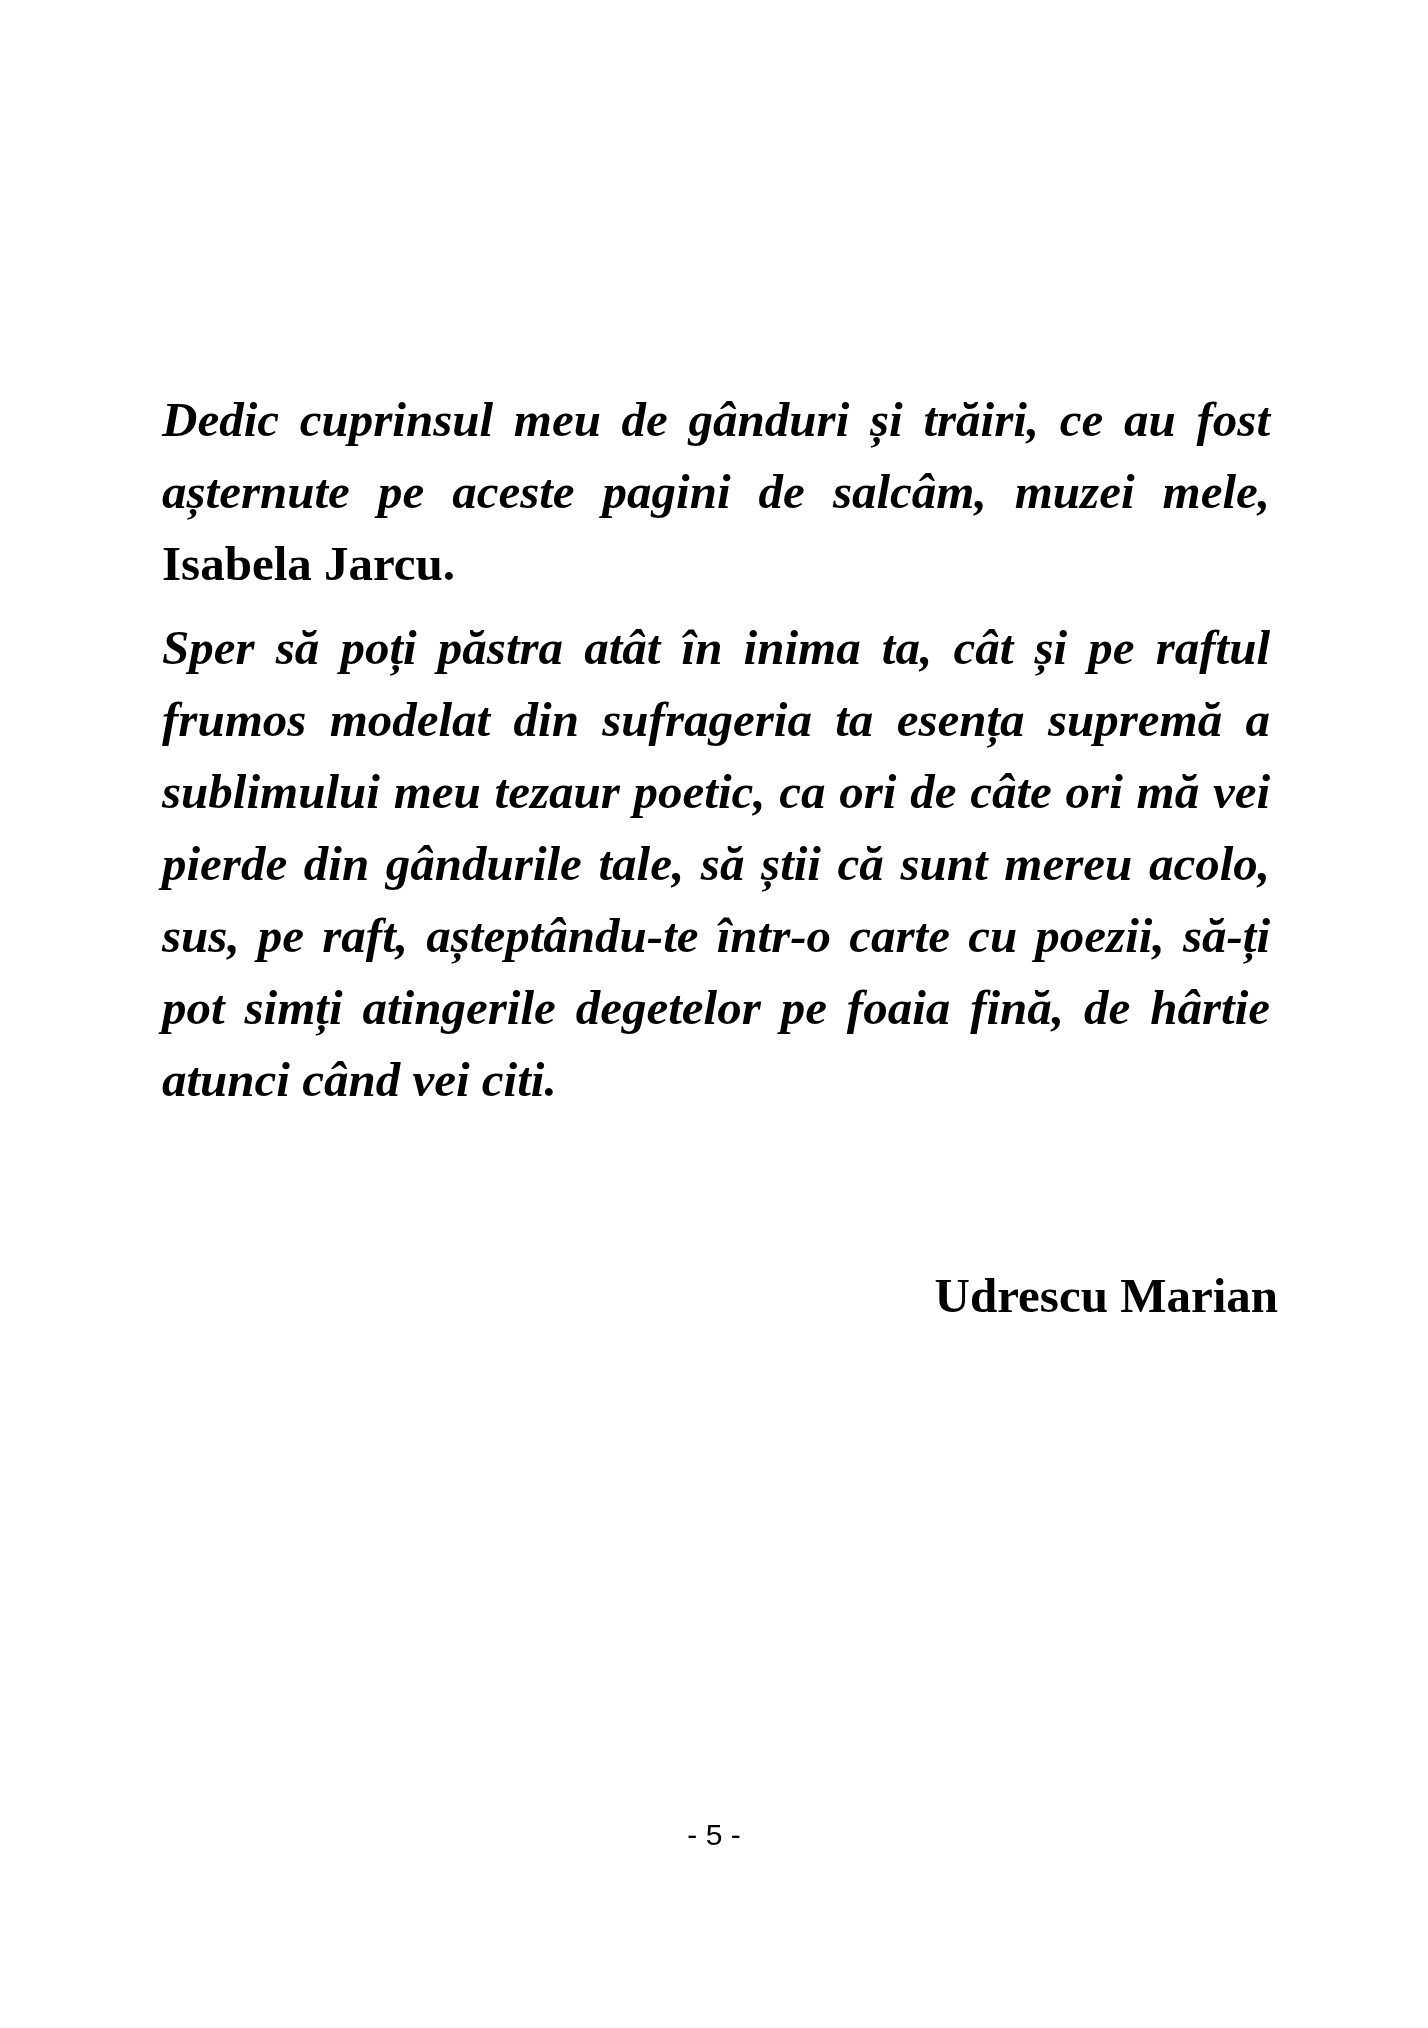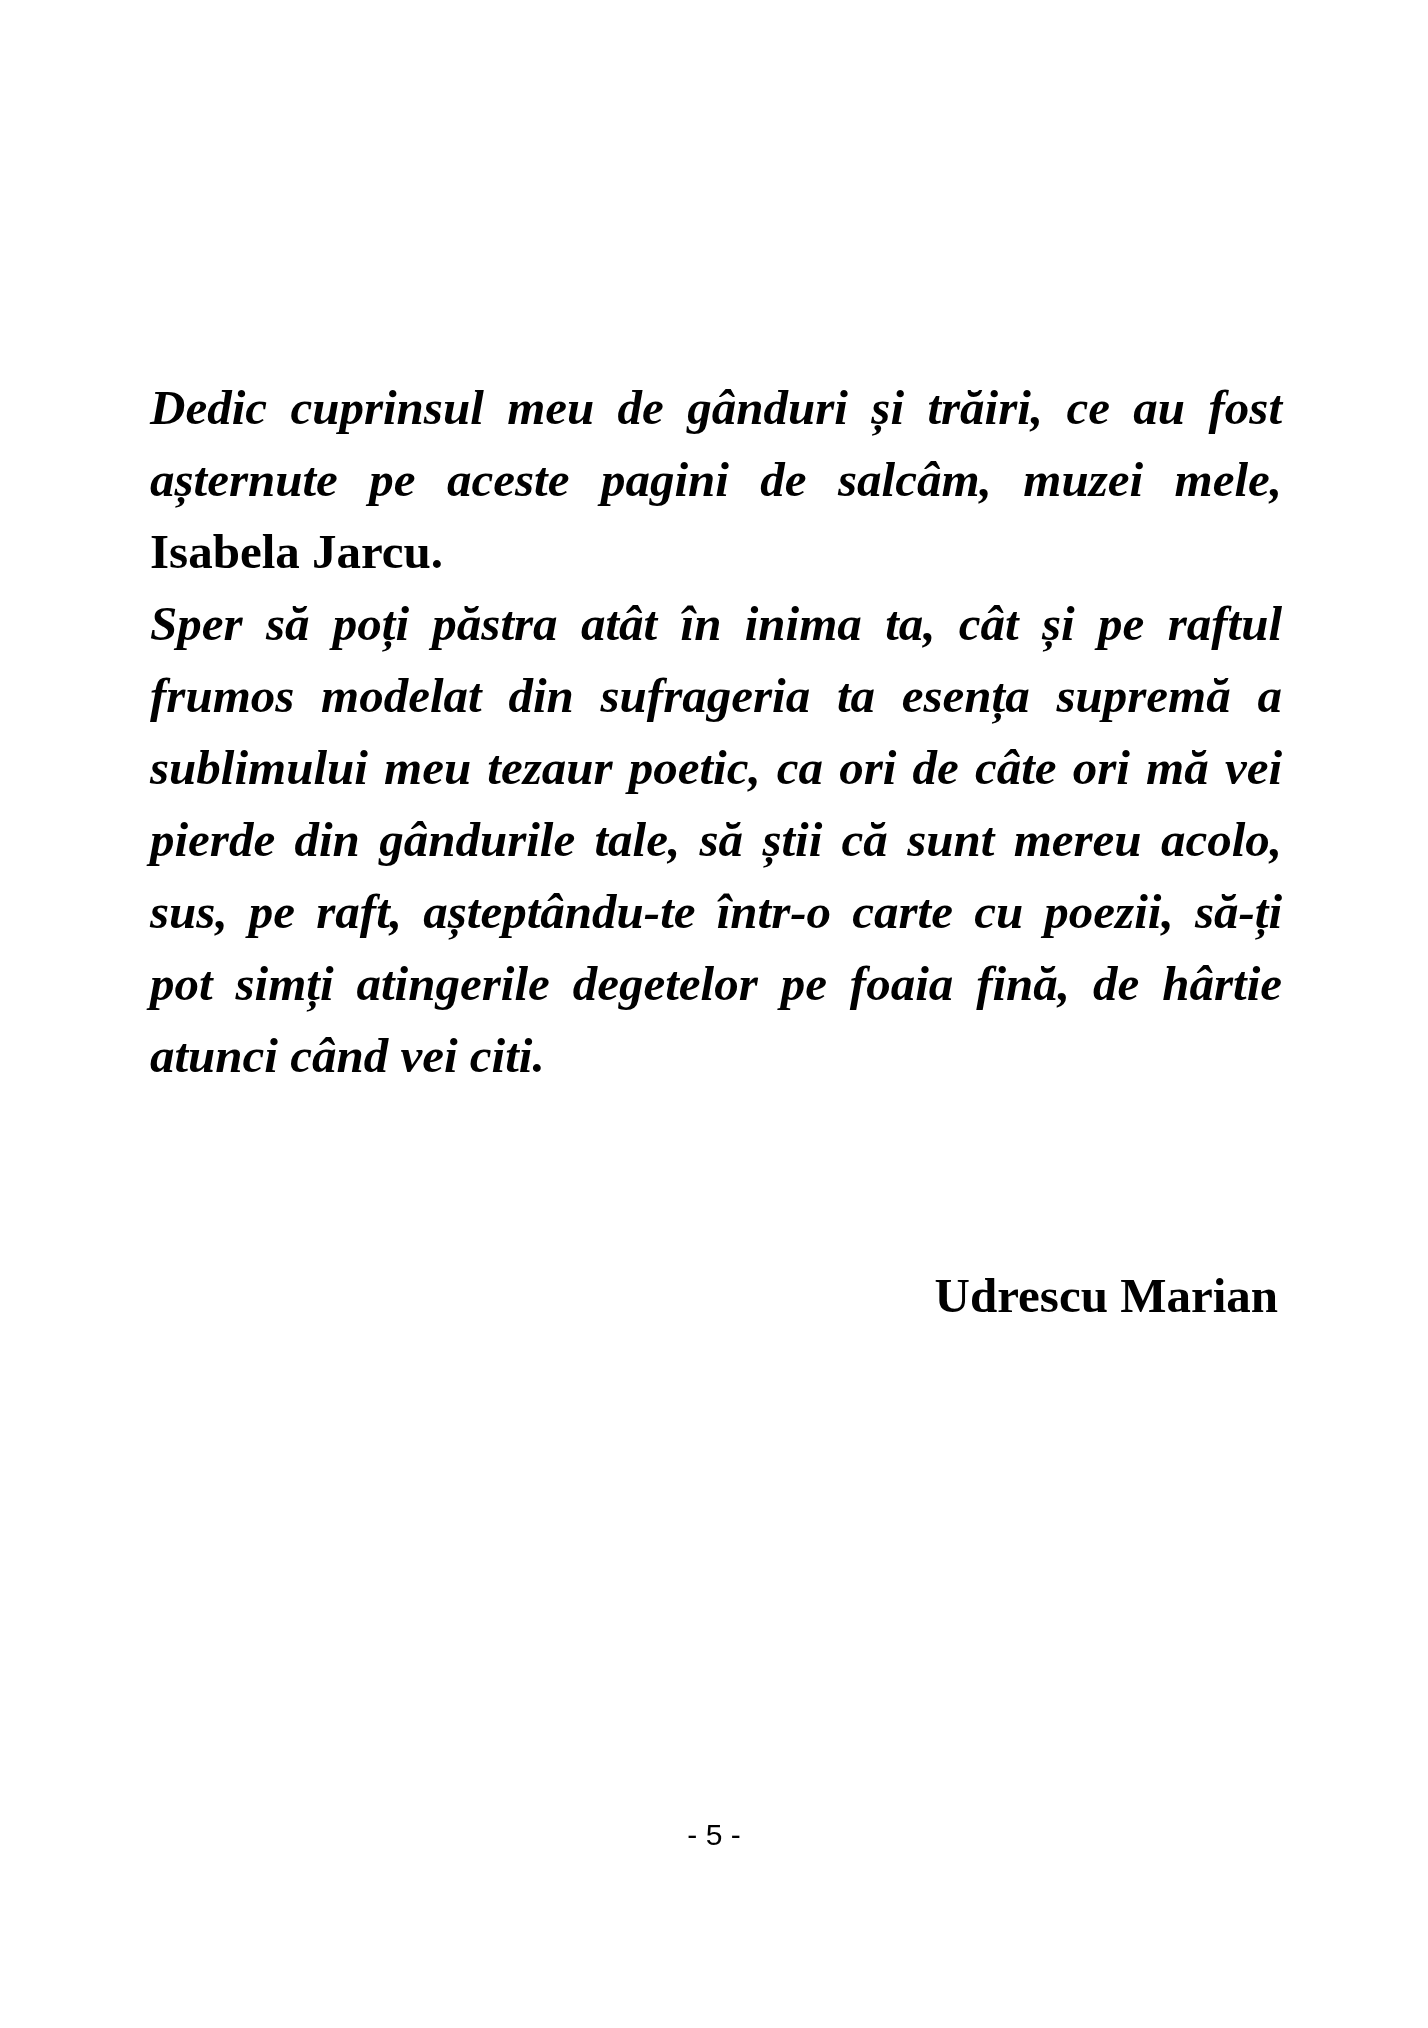--- a/index.html
+++ b/index.html
@@ -28,21 +28,21 @@
       width: 1132px;
       font-family: "Liberation Serif", "DejaVu Serif", serif;
       font-size: 49px;
       line-height: 72px;
       font-weight: bold;
       font-style: italic;
       text-align: justify;
       letter-spacing: 0px;
     }
     .dedication p {
-      margin: 0;
+      margin: 12px;
       text-align: justify;
     }
     .dedication .upright {
       font-style: normal;
     }
     .signature {
       position: absolute;
       right: 150px;
       top: 1260px;
       font-family: "Liberation Serif", "DejaVu Serif", serif;

